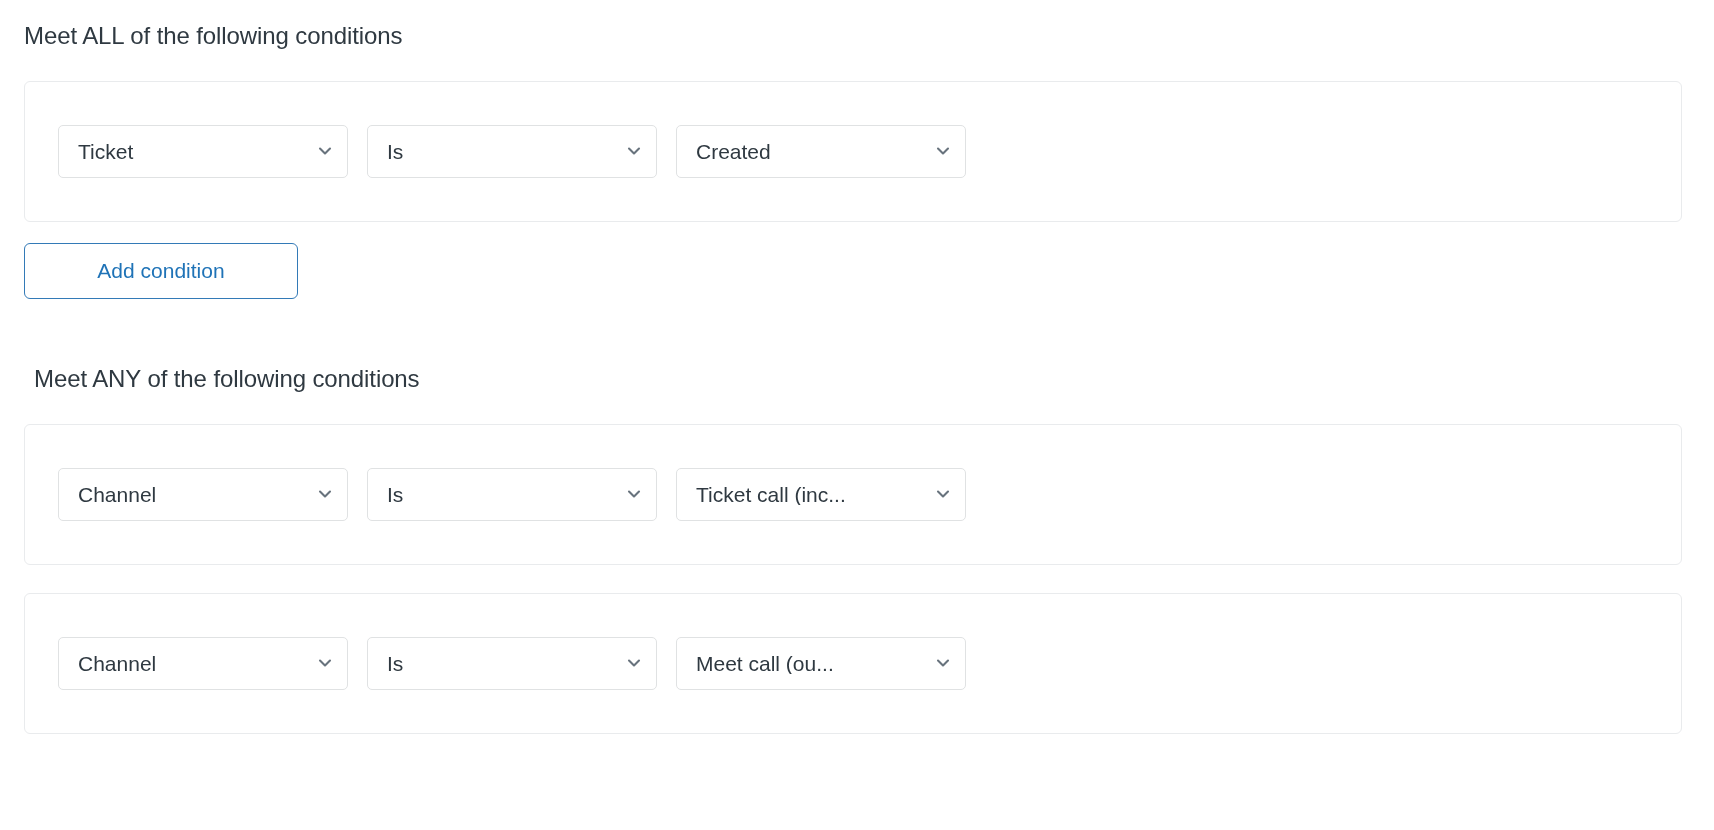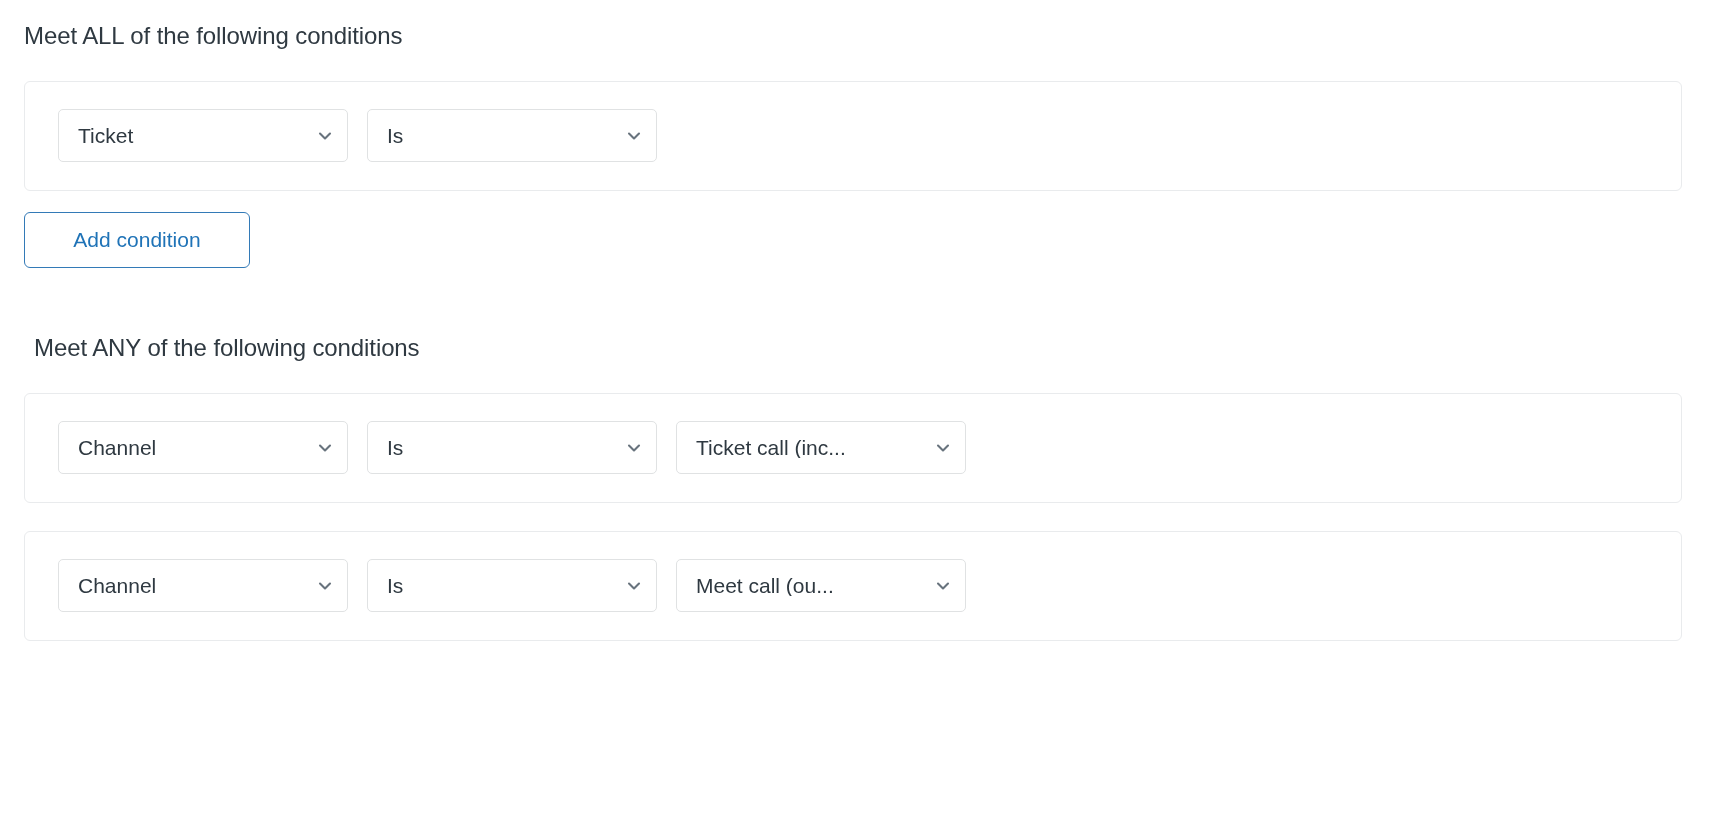--- a/index.html
+++ b/index.html
@@ -42,21 +42,21 @@
   .condition-group {
     margin-top: 30px;
     padding-left: 24px;
     padding-right: 32px;
   }
 
   .condition-row {
     border: 1px solid #e9ebed;
     border-radius: 6px;
     background: #ffffff;
-    height: 110px;
+    height: 141px;
     display: flex;
     align-items: center;
     padding-left: 33px;
     gap: 19px;
   }
 
   .condition-row + .condition-row {
     margin-top: 28px;
   }
 
@@ -93,21 +93,21 @@
     flex: 0 0 20px;
     display: block;
     margin-left: 8px;
   }
 
   .chevron svg { display: block; width: 20px; height: 20px; }
 
   .add-condition-button {
     margin-top: 21px;
     margin-left: 24px;
-    width: 226px;
+    width: 274px;
     height: 56px;
     border: 1px solid #337ab7;
     border-radius: 6px;
     background: #ffffff;
     color: #1f73b7;
     font-family: "Liberation Sans", sans-serif;
     font-size: 21px;
     display: flex;
     align-items: center;
     justify-content: center;
@@ -136,20 +136,28 @@
 
       <div class="select-box w-op">
         <span class="select-label">Is</span>
         <span class="chevron">
           <svg viewBox="0 0 20 20" fill="none" xmlns="http://www.w3.org/2000/svg">
             <path d="M5 7.5 L10 12.5 L15 7.5" stroke="#68737d" stroke-width="2.1" stroke-linecap="round" stroke-linejoin="round"></path>
           </svg>
         </span>
       </div>
 
+      <div class="select-box w-value">
+        <span class="select-label">Created</span>
+        <span class="chevron">
+          <svg viewBox="0 0 20 20" fill="none" xmlns="http://www.w3.org/2000/svg">
+            <path d="M5 7.5 L10 12.5 L15 7.5" stroke="#68737d" stroke-width="2.1" stroke-linecap="round" stroke-linejoin="round"></path>
+          </svg>
+        </span>
+      </div>
 
     </div>
   </div>
 
   <div class="add-condition-button">
     <span>Add condition</span>
   </div>
 
   <div class="section-heading heading-any">Meet ANY of the following conditions</div>
 

